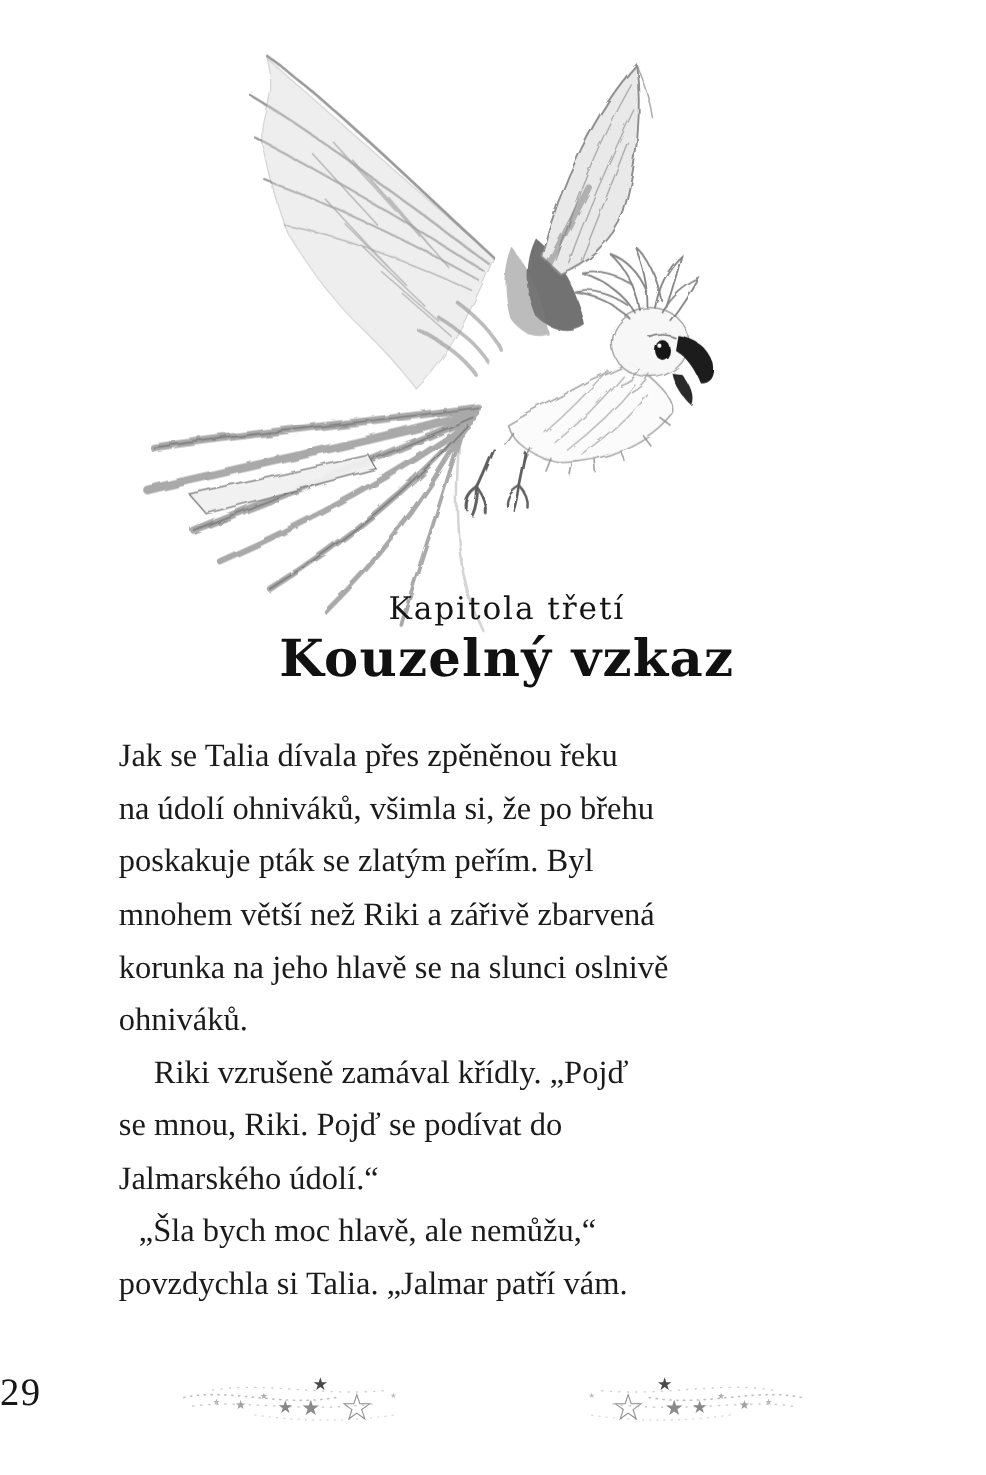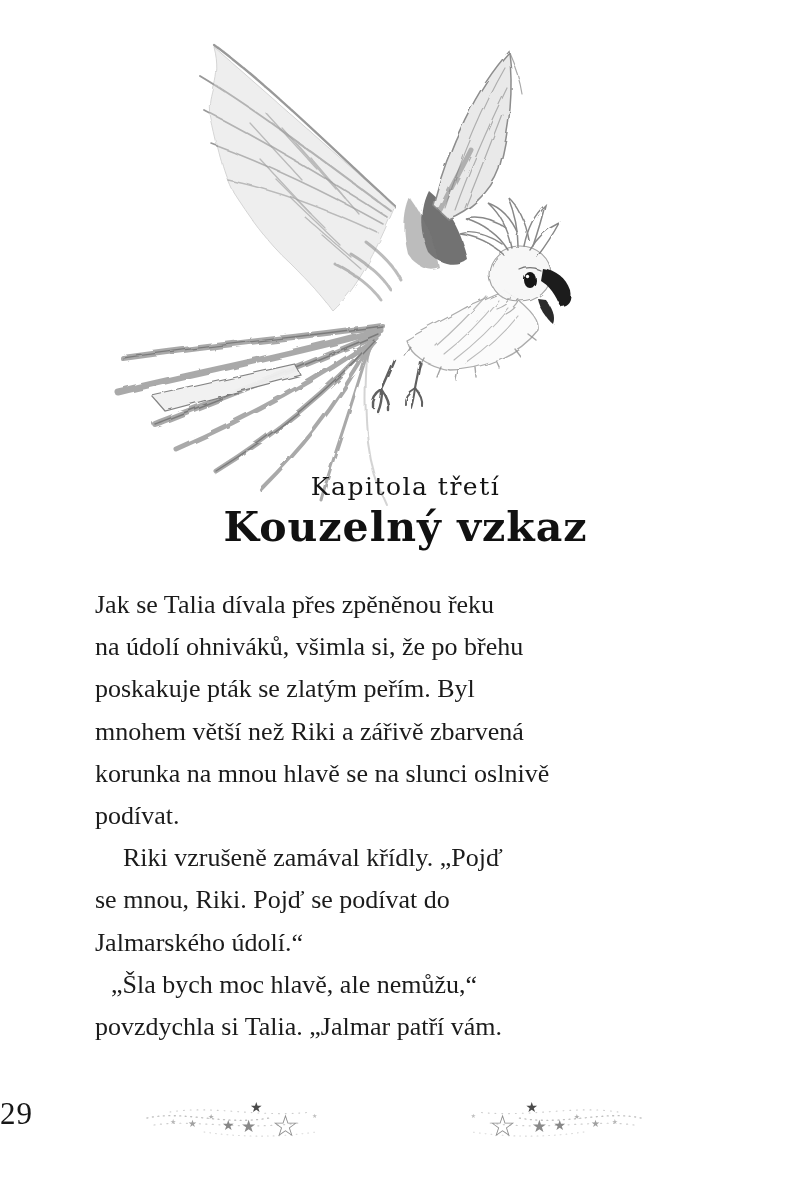--- a/index.html
+++ b/index.html
@@ -159,22 +159,22 @@
 </div>
 
 <div class="heading-block chapter-label">Kapitola třetí</div>
 <div class="heading-block chapter-title">Kouzelný vzkaz</div>
 
 <div class="body-text">
   <div class="line">Jak se Talia dívala přes zpěněnou řeku</div>
   <div class="line">na údolí ohniváků, všimla si, že po břehu</div>
   <div class="line">poskakuje pták se zlatým peřím. Byl</div>
   <div class="line">mnohem větší než Riki a zářivě zbarvená</div>
-  <div class="line">korunka na mnou hlavě se na slunci oslnivě</div>
-  <div class="line">podívat.</div>
+  <div class="line">korunka na jeho hlavě se na slunci oslnivě</div>
+  <div class="line">ohniváků.</div>
   <div class="line indent-a">Riki vzrušeně zamával křídly. „Pojď</div>
   <div class="line">se mnou, Riki. Pojď se podívat do</div>
   <div class="line">Jalmarského údolí.“</div>
   <div class="line indent-b">„Šla bych moc hlavě, ale nemůžu,“</div>
   <div class="line">povzdychla si Talia. „Jalmar patří vám.</div>
 </div>
 
 <div class="spray spray-left">
   <svg width="198" height="58" viewBox="0 0 198 58">
     <g fill="none" stroke-linecap="round">

